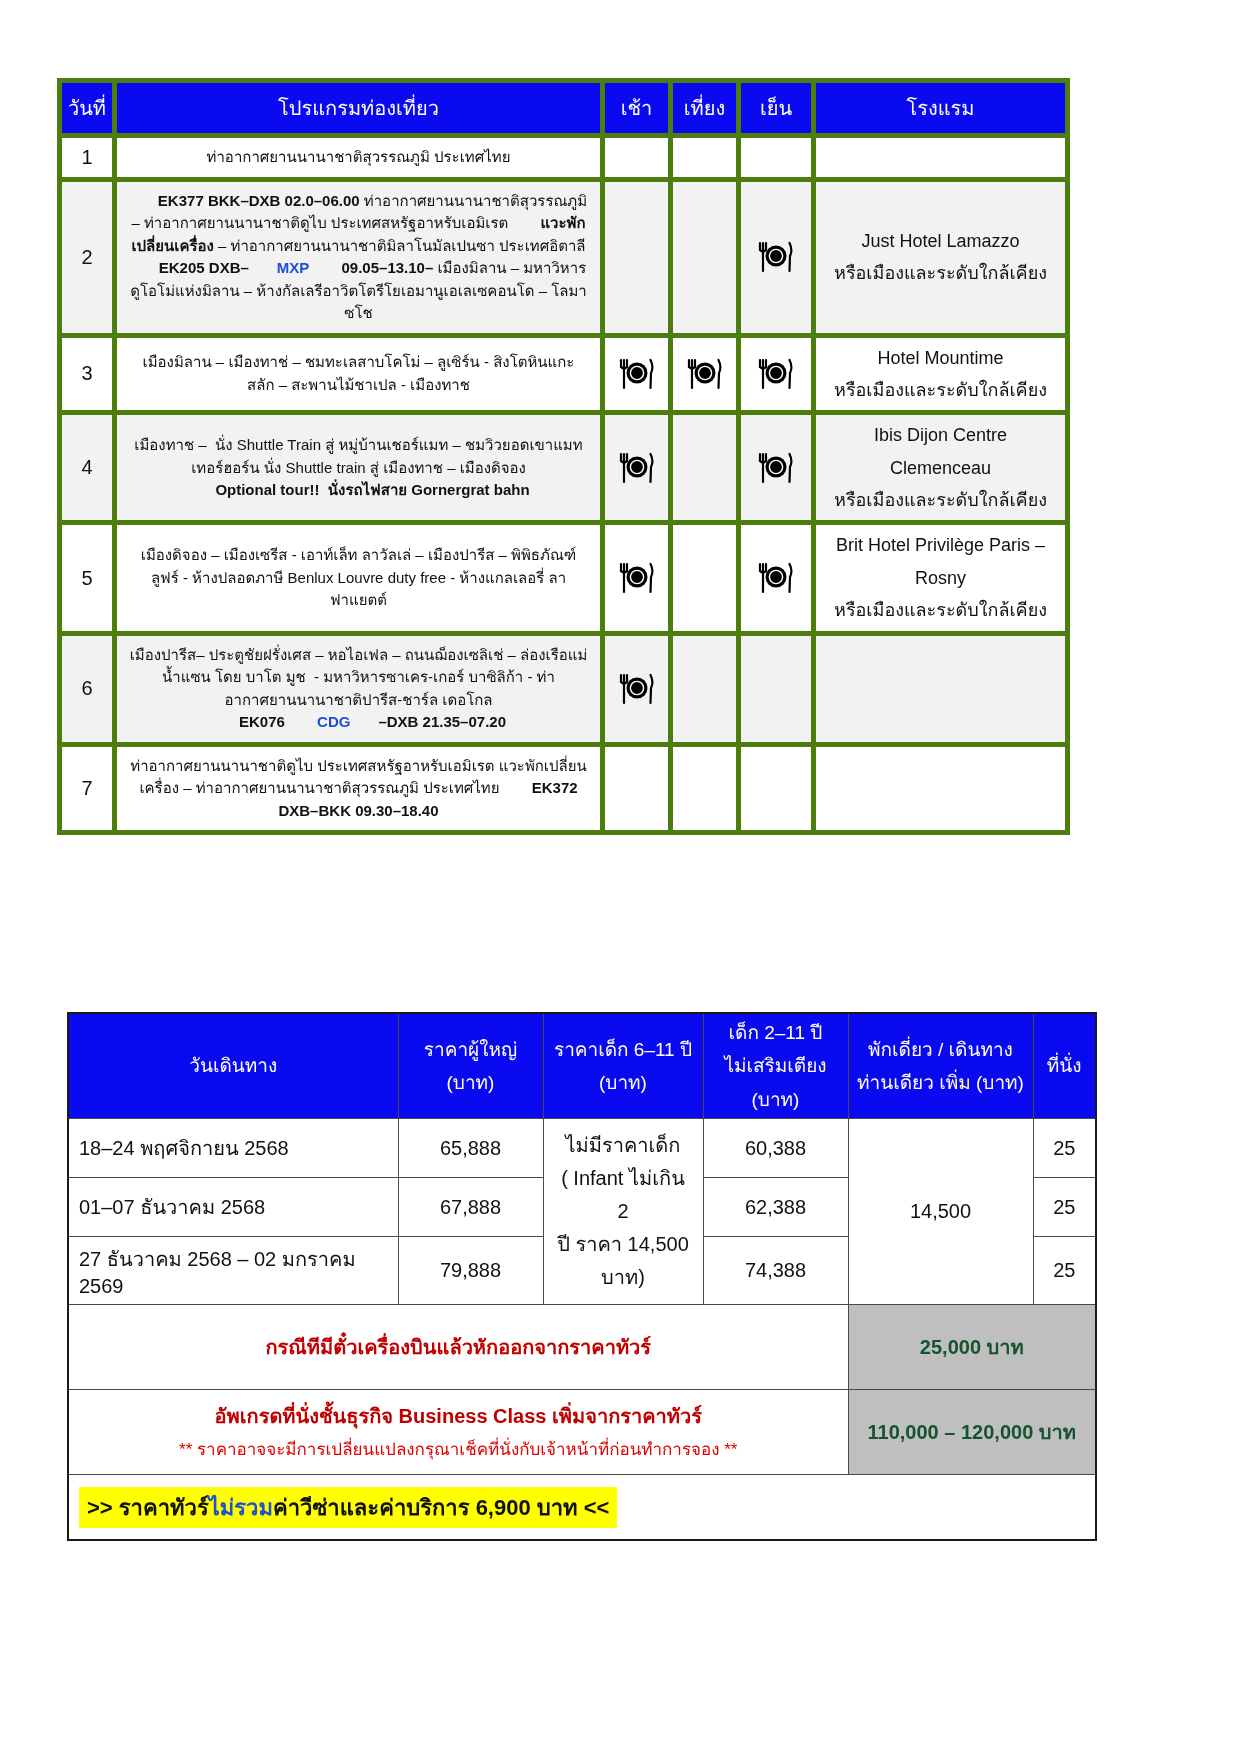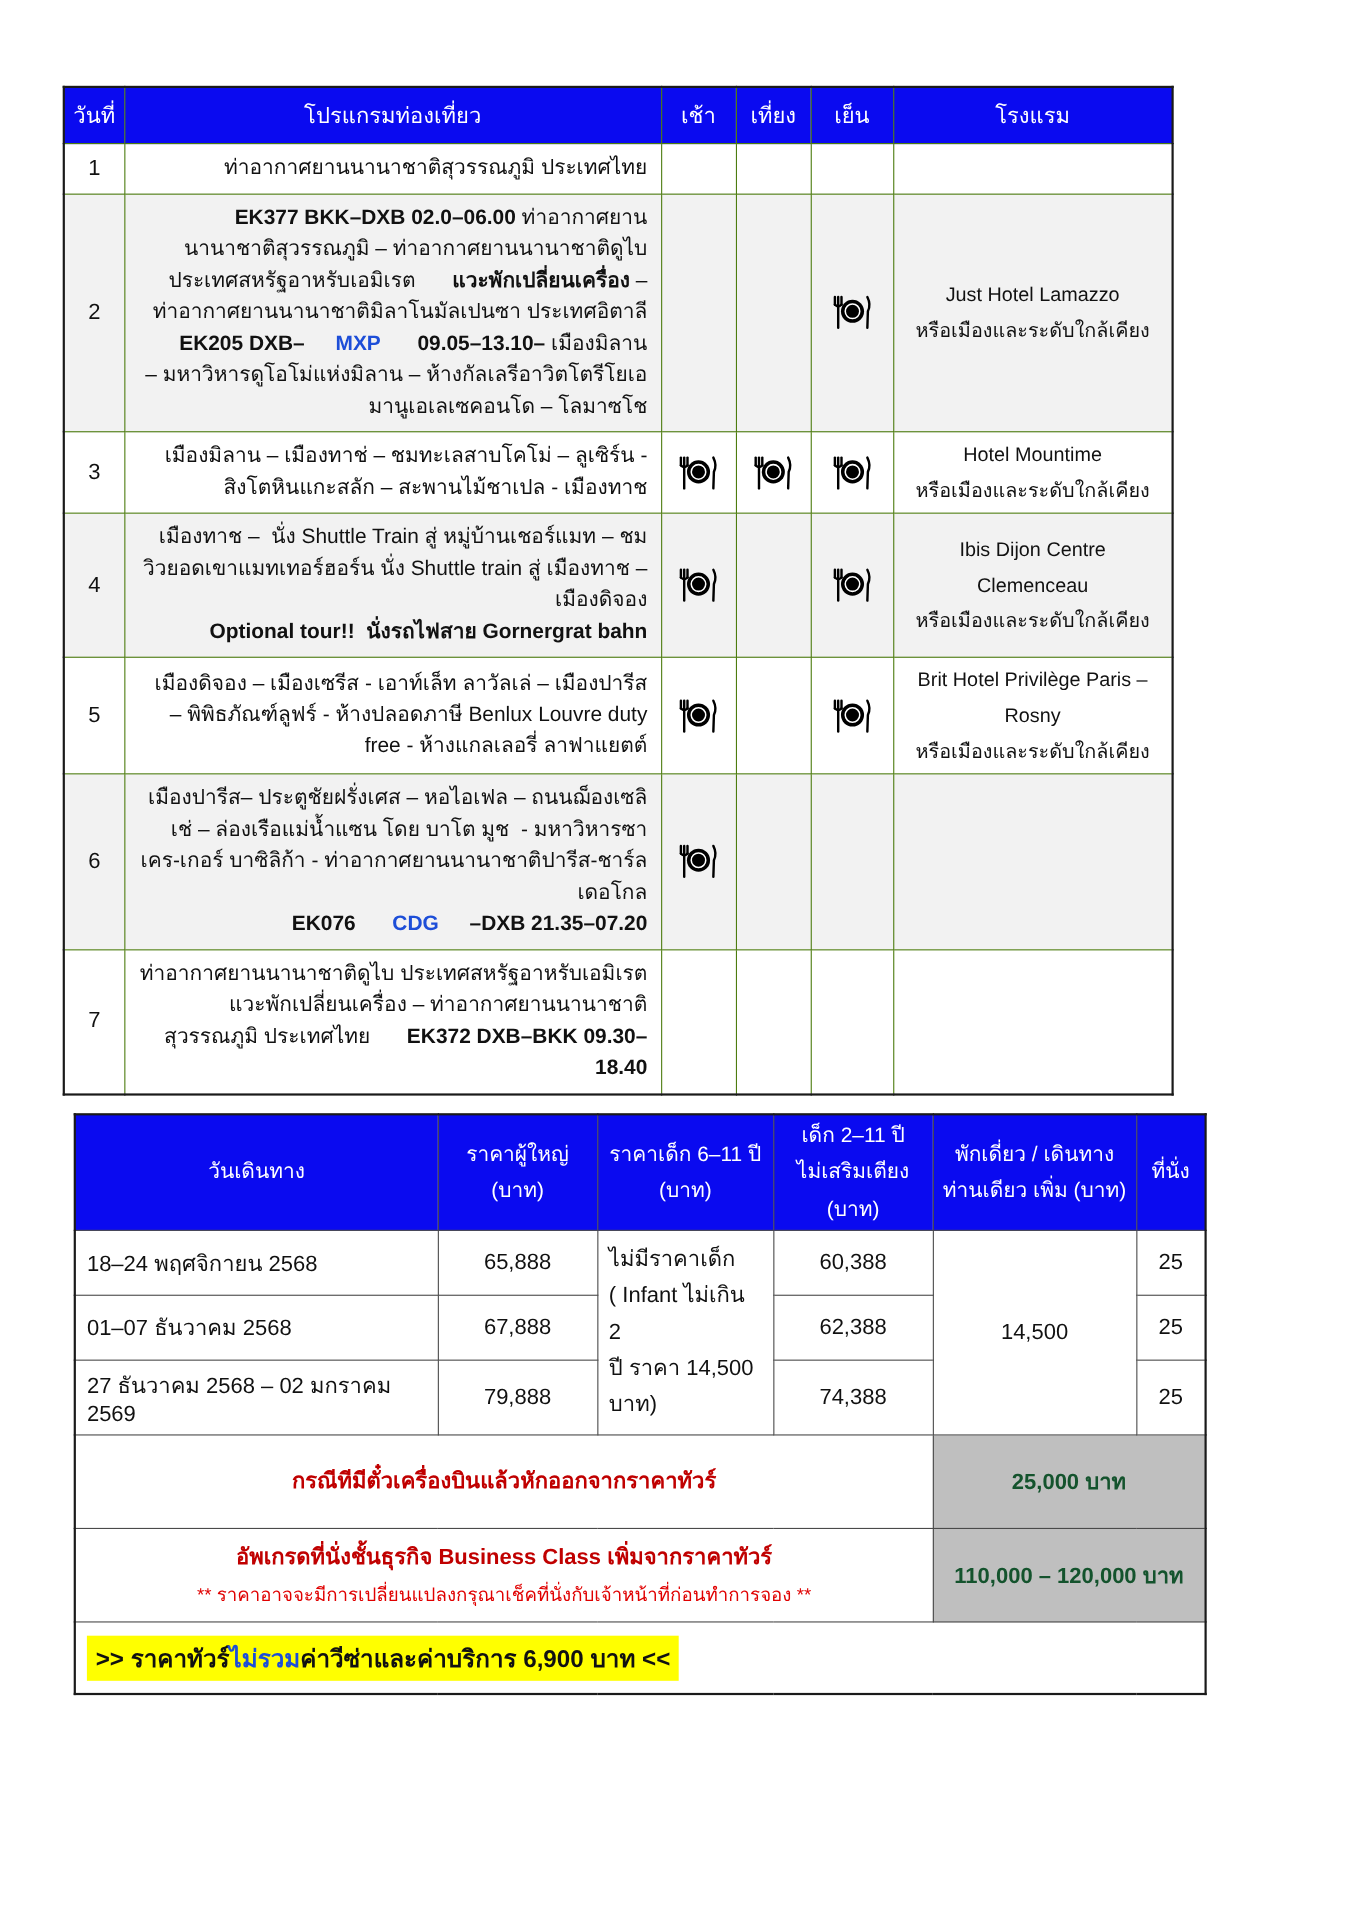--- a/index.html
+++ b/index.html
@@ -2,44 +2,44 @@
 <html><head>
 <meta charset="utf-8">
 <style>
   html,body{margin:0;padding:0;background:#fff;}
   .page{position:relative;width:1241px;height:1755px;background:#ffffff;
         font-family:"Liberation Sans",sans-serif;color:#111;overflow:hidden;}
 
   
   table{border-collapse:collapse;table-layout:fixed;}
   .itin{position:absolute;left:57px;top:78px;width:1008px;border:2px solid #1a1a1a;}
-  .itin th,.itin td{border:1px solid #4d7c0f;vertical-align:middle;}
+  .itin th,.itin td{border:5px solid #4d7c0f;vertical-align:middle;}
   .itin th{background:#0a0af0;color:#fff;font-weight:normal;font-size:20px;height:46px;padding:2px 4px;}
   .day-cell{text-align:center;font-size:20px;width:55px;}
-  .program-cell{font-size:19px;line-height:1.5;padding:8px 12px;white-space:pre-wrap;text-align:right;margin-left:20px;}
+  .program-cell{font-size:15px;line-height:1.5;padding:8px 12px;white-space:pre-wrap;text-align:center;margin-left:20px;}
   .meal-cell{text-align:center;padding:0;}
   .hotel-cell{font-size:18px;line-height:1.8;text-align:center;white-space:pre-wrap;padding:4px 6px;}
   .shaded td{background:#f2f2f2;}
   .b{font-weight:bold;padding-left:28px;}
   .red{color:#1d4ed8;}
   .meal-icon-svg{display:inline-block;vertical-align:middle;}
 
   
   .col-day{width:55px}.col-prog{width:488px}.col-meal{width:68px}
   .col-meal2{width:75px}.col-hotel{width:254px}
 
   
   .price{position:absolute;left:67px;top:1012px;width:1028px;border:2px solid #1a1a1a;}
   .price th,.price td{border:1px solid #4a4a4a;vertical-align:middle;}
   .price th{background:#0a0af0;color:#fff;font-weight:normal;font-size:19px;height:100px;
             line-height:1.75;white-space:pre-wrap;padding:2px 6px;}
   .price td{font-size:20px;padding:6px 10px;background:#fff;}
   .date-cell{text-align:left;height:46px;}
   .num-cell{text-align:center;}
-  .child-note{text-align:left;line-height:1.65;white-space:pre-wrap;}
+  .child-note{text-align:center;line-height:1.65;white-space:pre-wrap;}
   .note-label{color:#c00000;font-weight:bold;font-size:21px;text-align:center;height:72px;line-height:1.5;}
   .note-sub{display:block;color:#e00000;font-weight:normal;font-size:17px;margin-top:6px;}
   .gray-cell{background:#bfbfbf !important;color:#14532d;font-weight:bold;font-size:21px;text-align:center;}
   .footer-cell{text-align:left;height:52px;background:#fff;}
   .hl{background:#ffff00;font-weight:bold;font-size:22px;color:#111;padding:3px 8px;display:inline-block;}
 
   
   .pc-date{width:330px}.pc-adult{width:145px}.pc-child{width:160px}
   .pc-nobed{width:145px}.pc-single{width:185px}.pc-seat{width:63px}
 </style>

